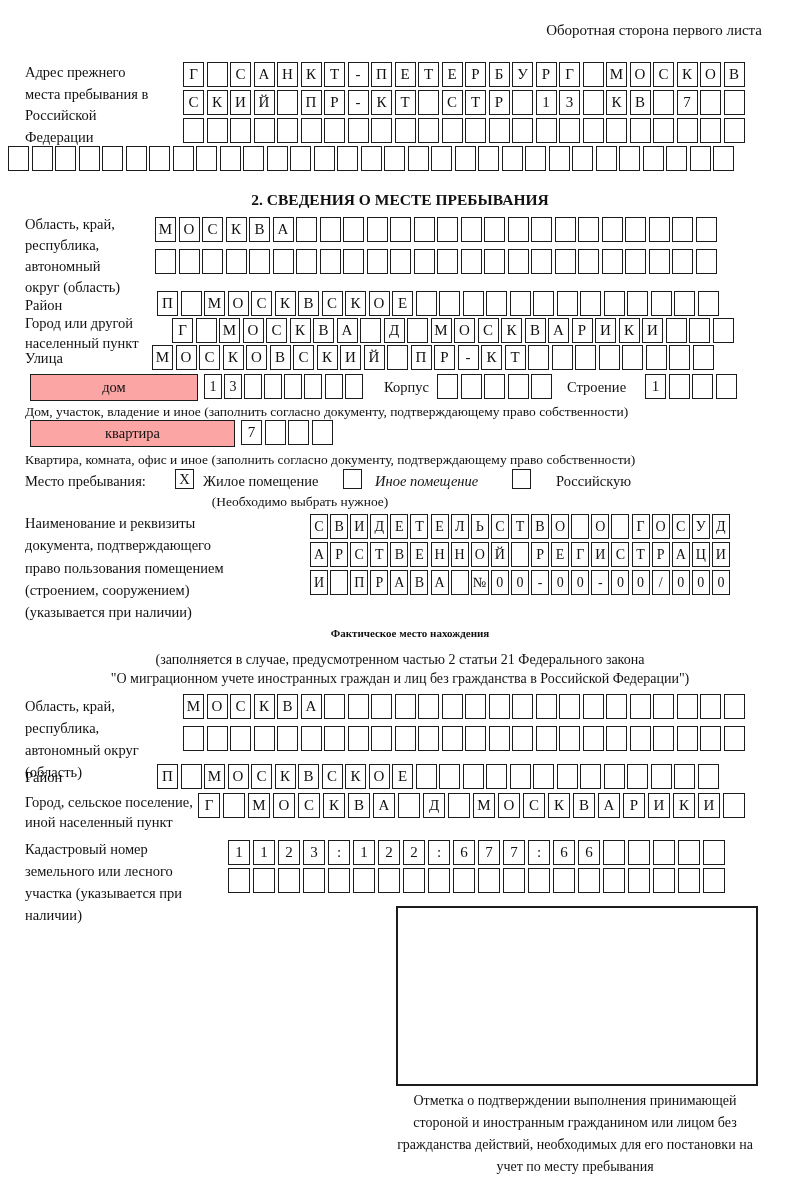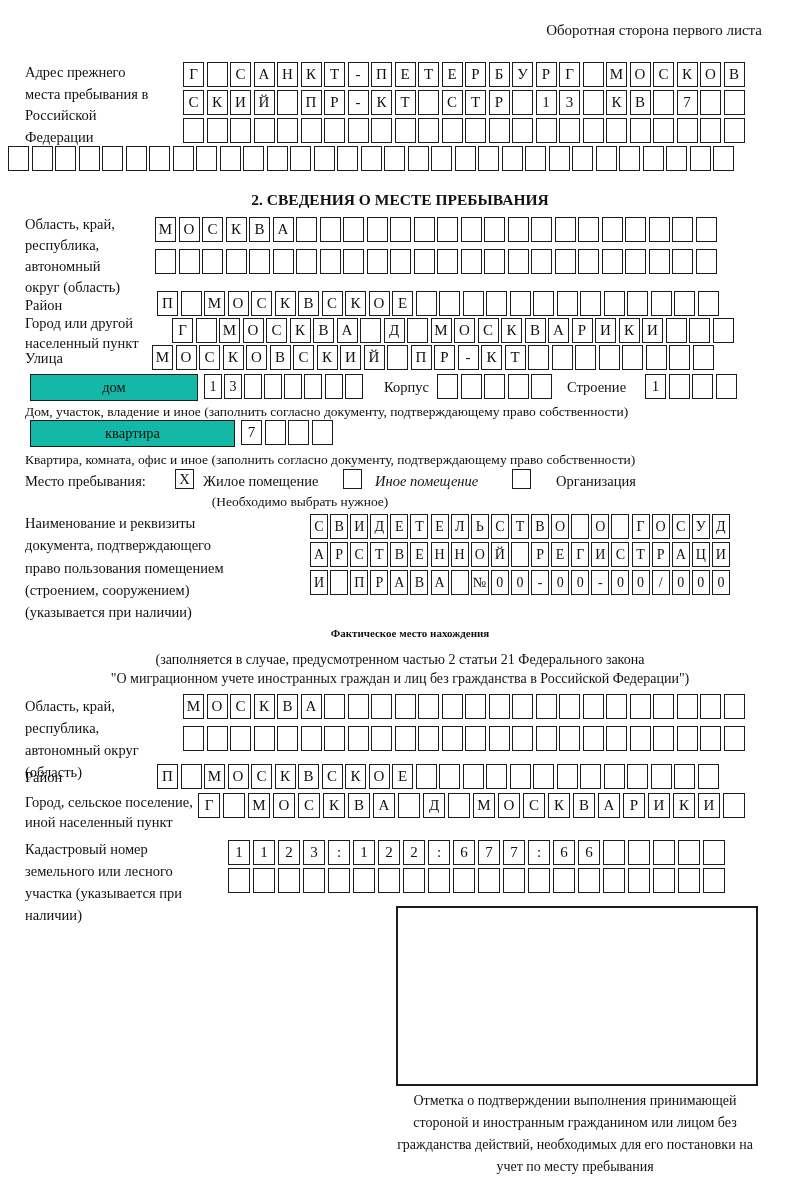--- a/index.html
+++ b/index.html
@@ -11,21 +11,21 @@
   .ctr{width:100%;text-align:center;left:0;}
   .bold{font-weight:bold;}
   .cells{position:absolute;white-space:nowrap;}
   .cell,.cell-sm,.cell-lg{display:inline-block;box-sizing:content-box;height:23px;
     border:1.6px solid #1c1c1c;text-align:center;line-height:23.5px;font-size:15px;
     vertical-align:top;background:#fff;color:#111;}
   .cell{width:19px;margin-right:2.5px;}
   .cell-sm{width:16px;margin-right:2.1px;font-size:14px;}
   .cell-lg{width:20px;margin-right:3px;}
   .typebox{position:absolute;box-sizing:border-box;border:1.6px solid #1c1c1c;height:27px;
-    line-height:24px;text-align:center;font-size:14.5px;background:#14b8a6;}
+    line-height:24px;text-align:center;font-size:14.5px;background:#fca5a5;}
   .checkbox{display:inline-block;box-sizing:content-box;width:17px;height:18px;
     border:1.7px solid #1c1c1c;text-align:center;line-height:19px;font-size:14.5px;
     vertical-align:top;background:#fff;}
   .stampbox{position:absolute;border:2px solid #1c1c1c;background:#fff;}
 </style>
 </head>
 <body>
 
 <div id="page">
 
@@ -63,21 +63,21 @@
   <div class="typebox" style="left:30px;top:420px;width:205px;">квартира</div>
   <div class="cells" style="left:241px;top:420px;"><span class="cell">7</span><span class="cell"></span><span class="cell"></span><span class="cell"></span></div>
   <div class="abs note" style="left:25px;top:452px;">Квартира, комната, офис и иное (заполнить согласно документу, подтверждающему право собственности)</div>
 
   <div class="abs lbl" style="left:25px;top:471px;">Место пребывания:</div>
   <span class="checkbox abs" style="left:175px;top:469px;">X</span>
   <div class="abs lbl" style="left:203px;top:471px;">Жилое помещение</div>
   <span class="checkbox abs" style="left:343px;top:469px;"></span>
   <div class="abs lbl" style="left:375px;top:471px;font-style:italic;">Иное помещение</div>
   <span class="checkbox abs" style="left:512px;top:469px;"></span>
-  <div class="abs lbl" style="left:556px;top:471px;">Организация</div>
+  <div class="abs lbl" style="left:556px;top:471px;">Российскую</div>
   <div class="abs lbl" style="left:25px;top:512px;width:215px;line-height:22.3px;">Наименование и реквизиты документа, подтверждающего право пользования помещением (строением, сооружением) (указывается при наличии)</div>
 
   <div class="abs note" style="left:150px;top:494px;width:300px;text-align:center;">(Необходимо выбрать нужное)</div>
   <div class="cells" style="left:310px;top:514px;"><span class="cell-sm">С</span><span class="cell-sm">В</span><span class="cell-sm">И</span><span class="cell-sm">Д</span><span class="cell-sm">Е</span><span class="cell-sm">Т</span><span class="cell-sm">Е</span><span class="cell-sm">Л</span><span class="cell-sm">Ь</span><span class="cell-sm">С</span><span class="cell-sm">Т</span><span class="cell-sm">В</span><span class="cell-sm">О</span><span class="cell-sm"></span><span class="cell-sm">О</span><span class="cell-sm"></span><span class="cell-sm">Г</span><span class="cell-sm">О</span><span class="cell-sm">С</span><span class="cell-sm">У</span><span class="cell-sm">Д</span></div>
   <div class="cells" style="left:310px;top:542px;"><span class="cell-sm">А</span><span class="cell-sm">Р</span><span class="cell-sm">С</span><span class="cell-sm">Т</span><span class="cell-sm">В</span><span class="cell-sm">Е</span><span class="cell-sm">Н</span><span class="cell-sm">Н</span><span class="cell-sm">О</span><span class="cell-sm">Й</span><span class="cell-sm"></span><span class="cell-sm">Р</span><span class="cell-sm">Е</span><span class="cell-sm">Г</span><span class="cell-sm">И</span><span class="cell-sm">С</span><span class="cell-sm">Т</span><span class="cell-sm">Р</span><span class="cell-sm">А</span><span class="cell-sm">Ц</span><span class="cell-sm">И</span></div>
   <div class="cells" style="left:310px;top:570px;"><span class="cell-sm">И</span><span class="cell-sm"></span><span class="cell-sm">П</span><span class="cell-sm">Р</span><span class="cell-sm">А</span><span class="cell-sm">В</span><span class="cell-sm">А</span><span class="cell-sm"></span><span class="cell-sm">№</span><span class="cell-sm">0</span><span class="cell-sm">0</span><span class="cell-sm">-</span><span class="cell-sm">0</span><span class="cell-sm">0</span><span class="cell-sm">-</span><span class="cell-sm">0</span><span class="cell-sm">0</span><span class="cell-sm">/</span><span class="cell-sm">0</span><span class="cell-sm">0</span><span class="cell-sm">0</span></div>
 
   <div class="abs ctr bold" style="top:627px;font-size:11px;padding-left:10px;">Фактическое место нахождения</div>
   <div class="abs ctr" style="top:652px;font-size:14px;">(заполняется в случае, предусмотренном частью 2 статьи 21 Федерального закона</div>
   <div class="abs ctr" style="top:671px;font-size:14px;">"О миграционном учете иностранных граждан и лиц без гражданства в Российской Федерации")</div>

